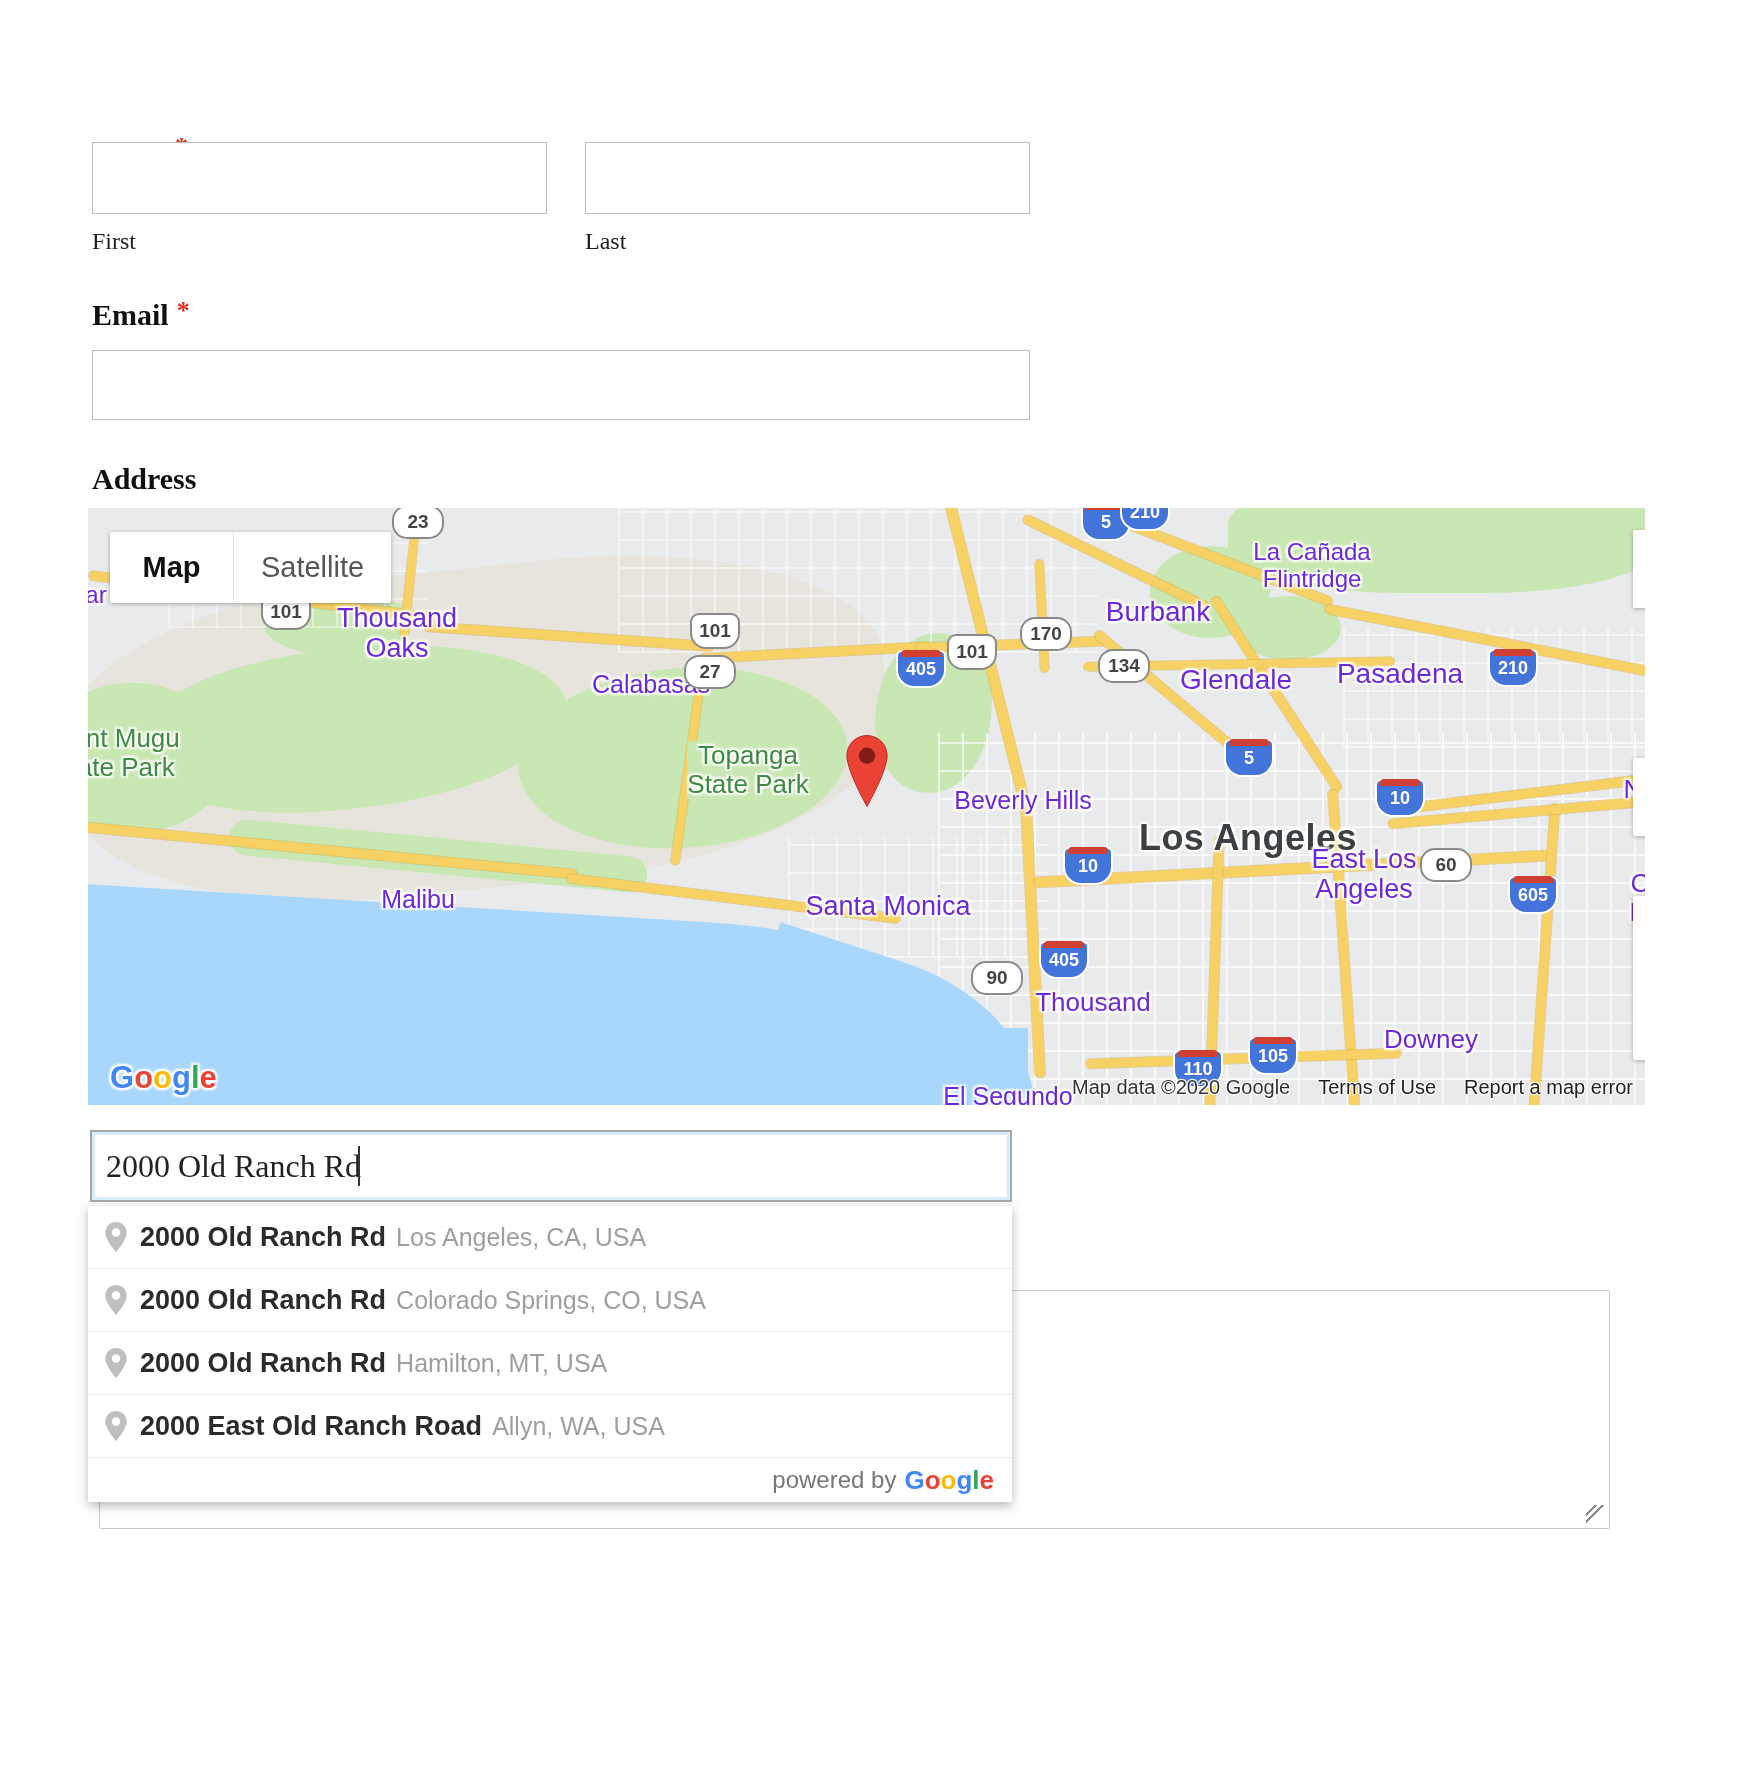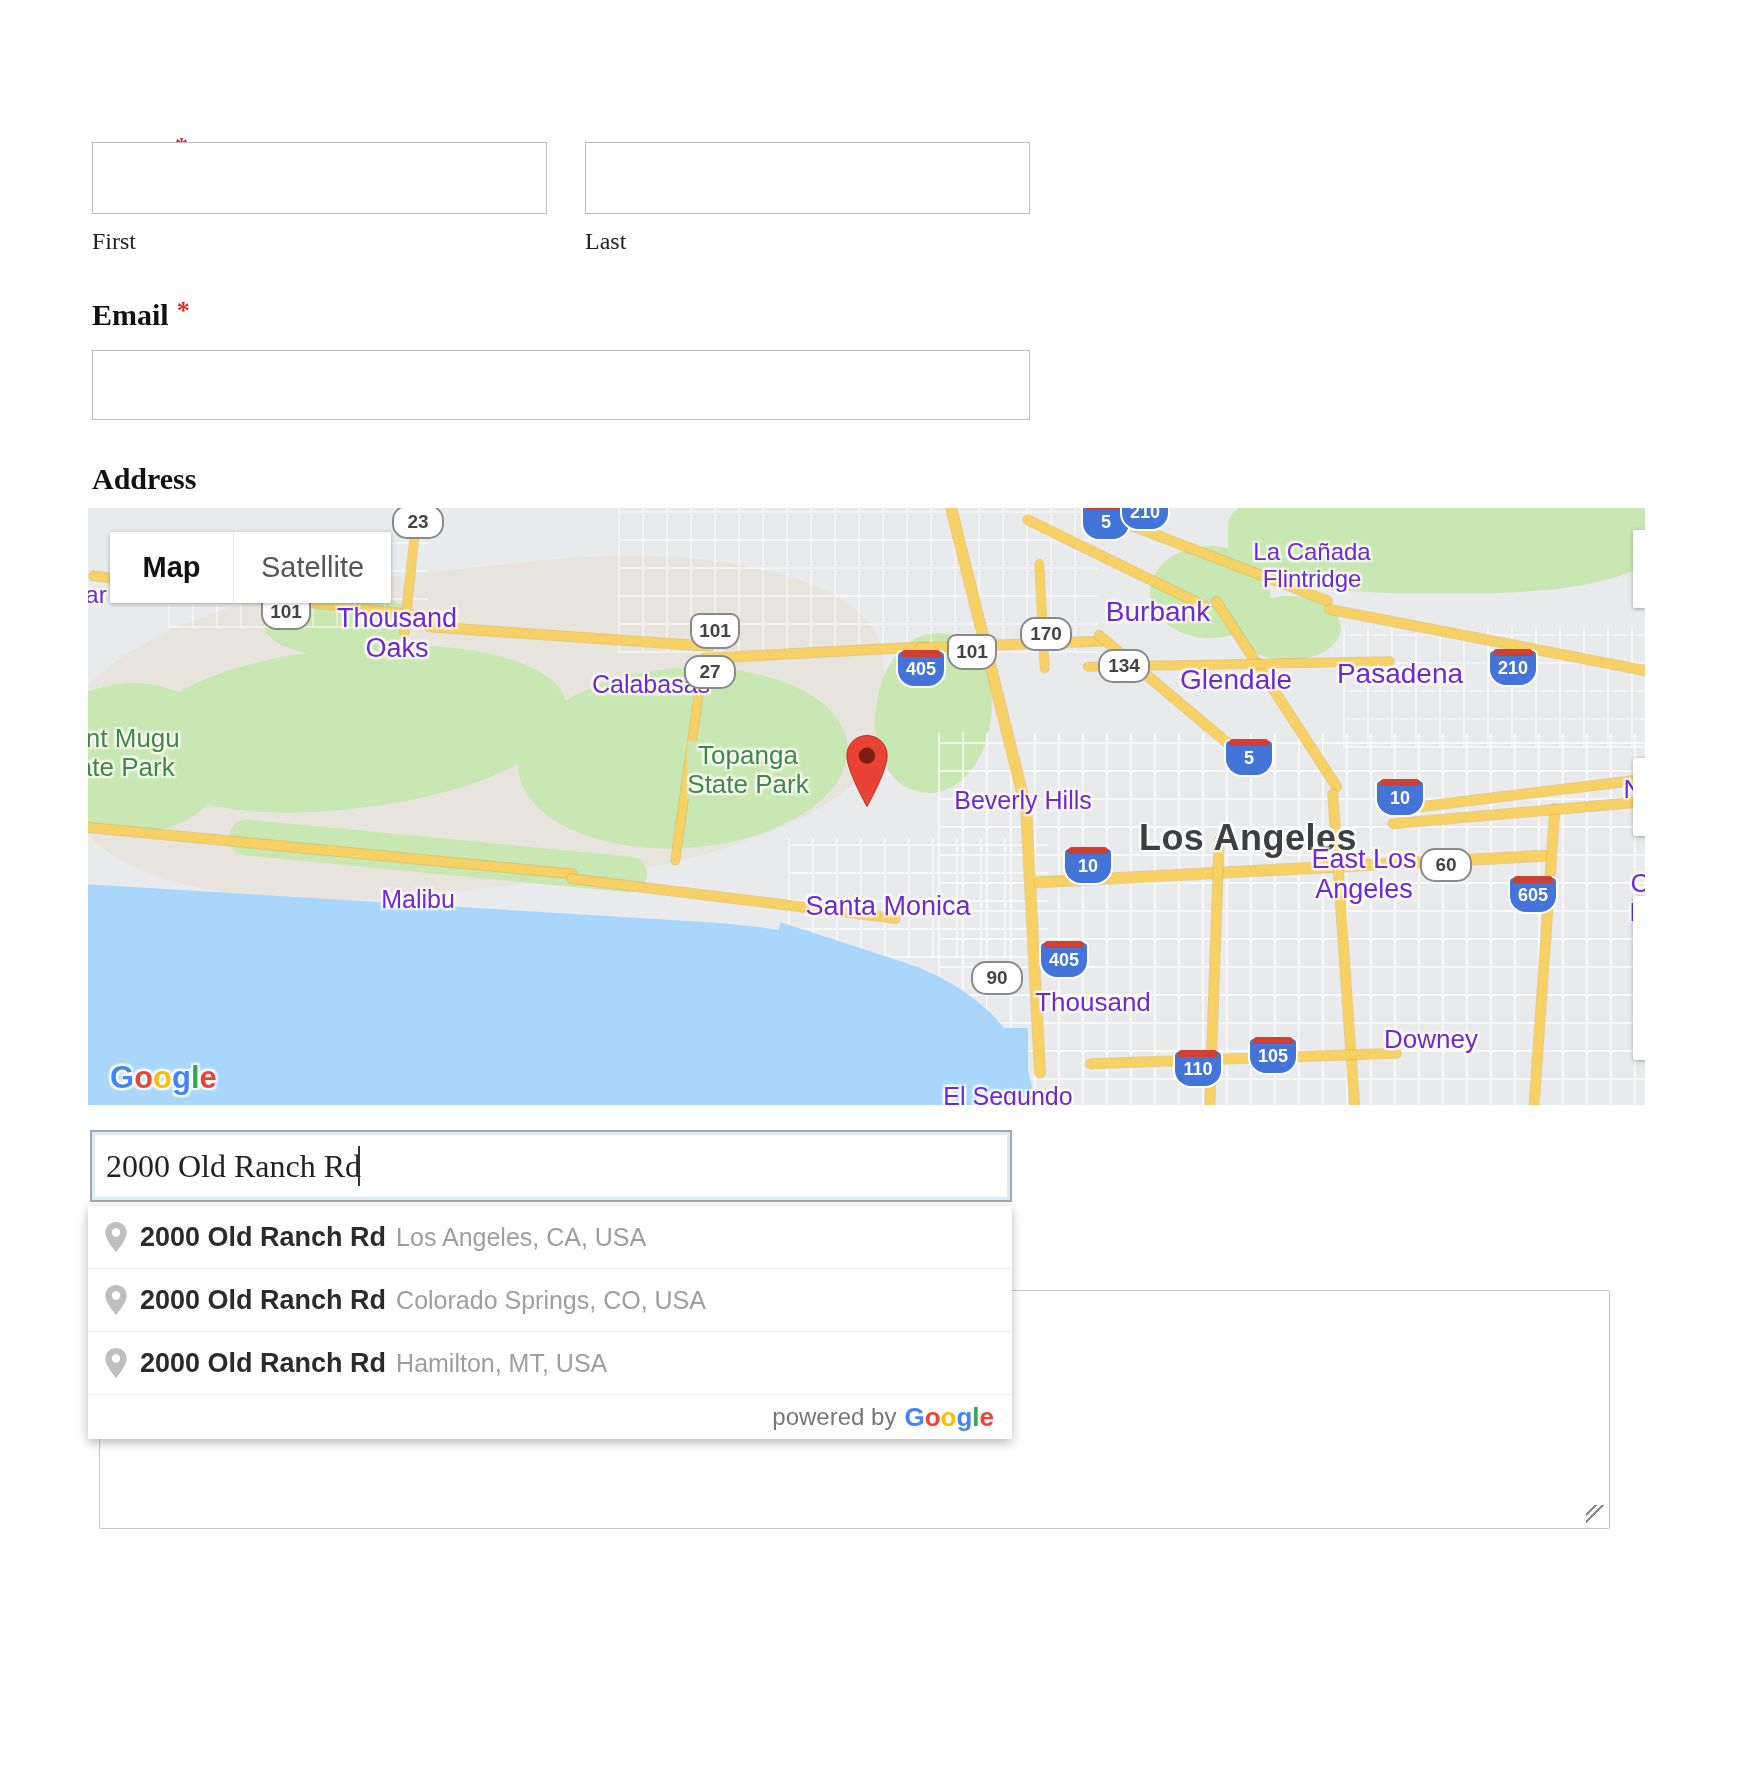--- a/index.html
+++ b/index.html
@@ -220,20 +220,25 @@
     </div>
 
     <div class="map-ctl zoomctl">
       <div class="zbtn">+</div>
 
       <div class="zbtn">−</div>
     </div>
 
     <div class="glogo"><span style="color: rgb(66, 133, 244);">G</span><span style="color: rgb(234, 67, 53);">o</span><span style="color: rgb(251, 188, 5);">o</span><span style="color: rgb(66, 133, 244);">g</span><span style="color: rgb(52, 168, 83);">l</span><span style="color: rgb(234, 67, 53);">e</span></div>
 
+    <div class="attrib">
+      <span>Map data ©2020 Google</span>
+      <span class="link">Terms of Use</span>
+      <span class="link">Report a map error</span>
+    </div>
   </div>
 
   <textarea class="big-textarea" style="left: 99px; top: 1290px; width: 1511px; height: 239px;"></textarea>
   <div class="grippie" style="left:1586px;top:1505px;"></div>
 
   <input class="tinput focused" style="left: 90px; top: 1130px; width: 922px; height: 72px; z-index: 11;" type="text" value="2000 Old Ranch Rd">
   <div class="caret" style="left:358px;top:1146px;z-index:12;"></div>
 
   <div class="pac">
     <div class="pac-row">
@@ -255,20 +260,29 @@
       <span class="pac-sec">Colorado Springs, CO, USA</span>
     </div>
     <div class="pac-row">
       <svg class="pac-pin" viewBox="0 0 24 32">
           <path d="M12 1C6 1 1.3 5.7 1.3 11.7 1.3 19 12 31 12 31s10.7-12 10.7-19.3C22.7 5.7 18 1 12 1z" fill="#bfbfbf"></path>
           <circle cx="12" cy="11.5" r="4.2" fill="#fff"></circle>
         </svg>
       <span class="pac-prefix"></span>
         <span class="pac-main">2000 Old Ranch Rd</span>
       <span class="pac-sec">Hamilton, MT, USA</span>
+    </div>
+    <div class="pac-row">
+      <svg class="pac-pin" viewBox="0 0 24 32">
+          <path d="M12 1C6 1 1.3 5.7 1.3 11.7 1.3 19 12 31 12 31s10.7-12 10.7-19.3C22.7 5.7 18 1 12 1z" fill="#bfbfbf"></path>
+          <circle cx="12" cy="11.5" r="4.2" fill="#fff"></circle>
+        </svg>
+      <span class="pac-prefix"></span>
+        <span class="pac-main">2000 East Old Ranch Road</span>
+      <span class="pac-sec">Allyn, WA, USA</span>
     </div>
     <div class="pac-powered">
       <span>powered by</span>
       <span class="gword"><span style="color: rgb(66, 133, 244);">G</span><span style="color: rgb(234, 67, 53);">o</span><span style="color: rgb(251, 188, 5);">o</span><span style="color: rgb(66, 133, 244);">g</span><span style="color: rgb(52, 168, 83);">l</span><span style="color: rgb(234, 67, 53);">e</span></span>
     </div>
   </div>
 
 </div>
 
 </body></html>

